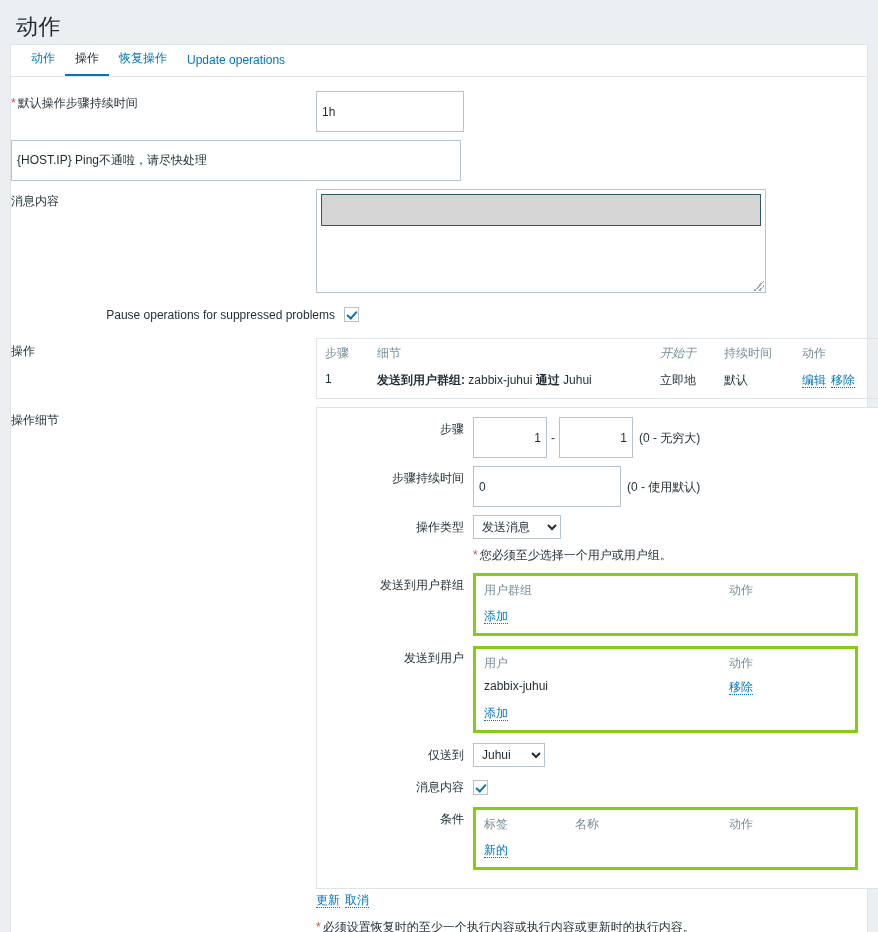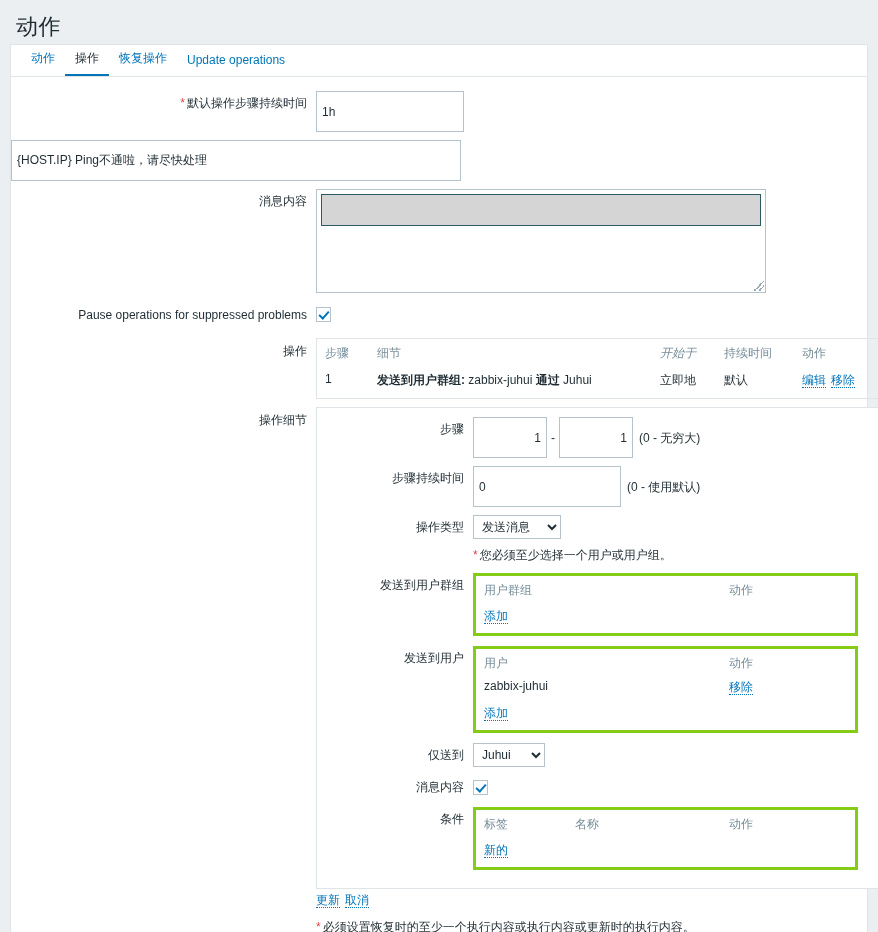--- a/index.html
+++ b/index.html
@@ -56,21 +56,21 @@
   .form {
     padding: 14px 0 0 0;
   }
   .row {
     display: flex;
     align-items: flex-start;
     margin-bottom: 8px;
   }
   .lbl {
     width: 305px;
-    text-align: right;
+    text-align: left;
     padding-right: 9px;
     box-sizing: border-box;
     font-size: 12px;
     color: #1f2c33;
     line-height: 24px;
     flex: 0 0 auto;
   }
   .lbl.tall { line-height: 20px; padding-top: 3px;}
   .req {
     color: #d64949;
@@ -145,20 +145,21 @@
     border: solid #0275b8;
     border-width: 0 2px 2px 0;
     transform: rotate(42deg);
   }
   .cb-row-lbl {
     width: 305px;
     text-align: right;
     padding-right: 9px;
     box-sizing: border-box;
     line-height: 17px;
+    margin-left: 28px;
   }
 
   
   .ops-box {
     width: 563px;
     border: 1px solid #dfe4e7;
     box-sizing: border-box;
     padding: 0;
   }
   table.ops {

